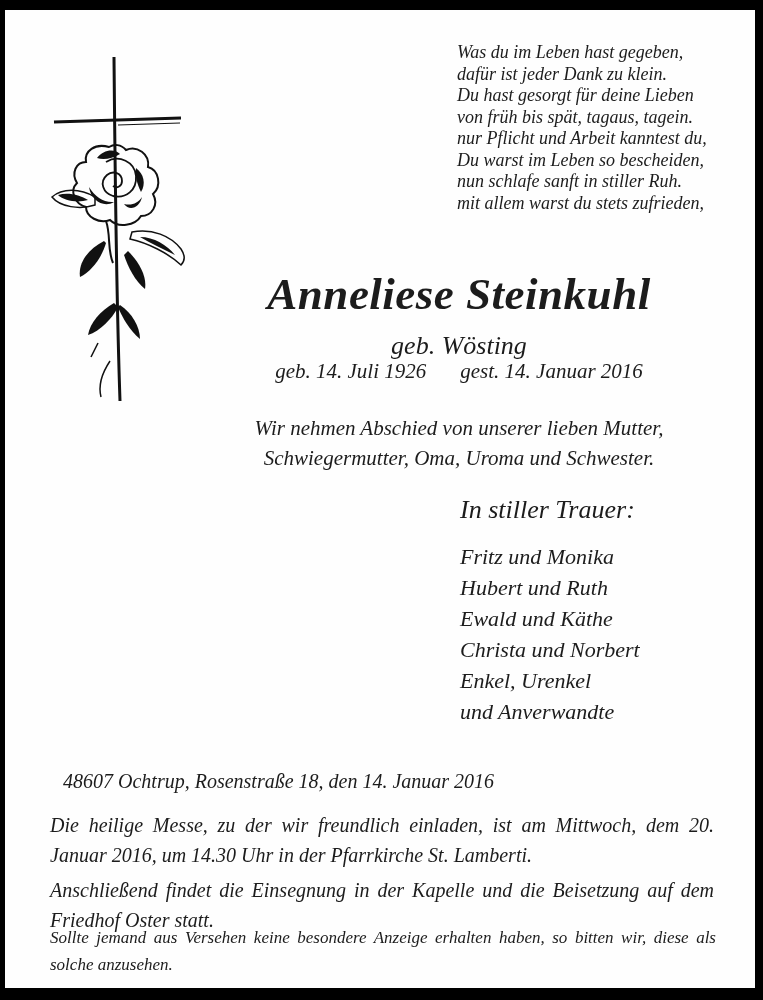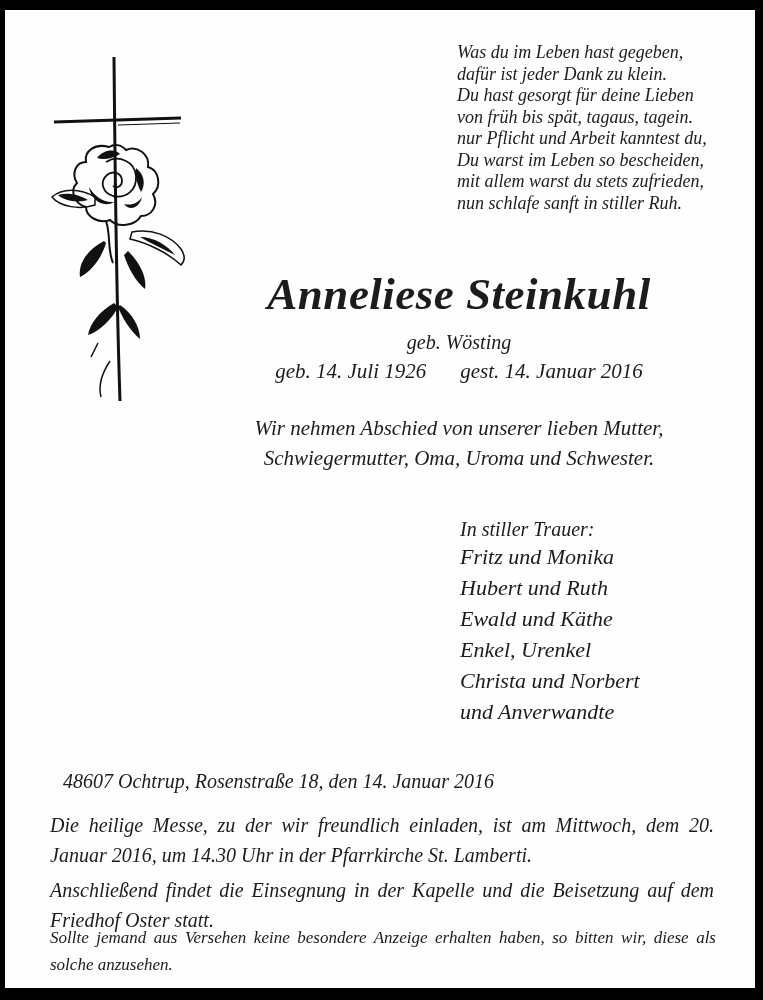--- a/index.html
+++ b/index.html
@@ -15,25 +15,25 @@
     background:#fefefe;
   }
   .blk{position:absolute;color:#1c1c1c;font-style:italic;}
 
   .art{left:40px;top:45px;width:180px;height:360px;}
 
   .poem{left:457px;top:42px;font-size:18px;line-height:21.5px;}
 
   .center-col{left:226px;width:466px;text-align:center;}
   .name{top:268px;font-size:45px;font-weight:bold;letter-spacing:.5px;text-align:center;}
-  .maiden{top:331px;font-size:20px;}
+  .maiden{top:331px;font-size:26px;}
   .dates{top:359px;font-size:21px;display:flex;justify-content:center;gap:34px;}
   .farewell{top:413px;font-size:21px;line-height:30px;}
 
-  .trauer-head{left:460px;top:518px;font-size:20px;}
+  .trauer-head{left:460px;top:495px;font-size:26px;}
   .mourners{left:460px;top:541px;font-size:22px;line-height:31px;}
 
   .address{left:50px;top:770px;font-size:20px;margin-left:13px;}
   .para{left:50px;width:664px;font-size:20px;line-height:30px;text-align:justify;}
   .messe{top:810px;}
   .burial{top:868px;margin-top:7px;}
   .note{left:50px;top:924px;width:666px;font-size:17px;line-height:27px;text-align:justify;}
 
   svg .ln{stroke:#111;fill:none;}
 </style>
@@ -72,43 +72,43 @@
     </svg>
   </div>
 
   <div class="blk poem">
     <div>Was du im Leben hast gegeben,</div>
     <div>dafür ist jeder Dank zu klein.</div>
     <div>Du hast gesorgt für deine Lieben</div>
     <div>von früh bis spät, tagaus, tagein.</div>
     <div>nur Pflicht und Arbeit kanntest du,</div>
     <div>Du warst im Leben so bescheiden,</div>
+    <div>nun schlafe sanft in stiller Ruh.</div>
     <div>mit allem warst du stets zufrieden,</div>
-    <div>nun schlafe sanft in stiller Ruh.</div>
   </div>
 
   <div class="blk center-col name">Anneliese Steinkuhl</div>
   <div class="blk center-col maiden">geb. Wösting</div>
   <div class="blk center-col dates">
     <span>geb. 14. Juli 1926</span>
     <span>gest. 14. Januar 2016</span>
   </div>
 
   <div class="blk center-col farewell">
     <div>Wir nehmen Abschied von unserer lieben Mutter,</div>
     <div>Schwiegermutter, Oma, Uroma und Schwester.</div>
   </div>
 
   <div class="blk trauer-head">In stiller Trauer:</div>
   <div class="blk mourners">
     <div>Fritz und Monika</div>
     <div>Hubert und Ruth</div>
     <div>Ewald und Käthe</div>
+    <div>Christa und Norbert</div>
     <div>Enkel, Urenkel</div>
-    <div>Christa und Norbert</div>
     <div>und Anverwandte</div>
   </div>
 
   <div class="blk address">48607 Ochtrup, Rosenstraße 18, den 14. Januar 2016</div>
   <div class="blk para messe">Die heilige Messe, zu der wir freundlich einladen, ist am Mittwoch, dem 20. Januar 2016, um 14.30 Uhr in der Pfarrkirche St. Lamberti.</div>
   <div class="blk para burial">Anschließend findet die Einsegnung in der Kapelle und die Beisetzung auf dem Friedhof Oster statt.</div>
   <div class="blk note">Sollte jemand aus Versehen keine besondere Anzeige erhalten haben, so bitten wir, diese als solche anzusehen.</div>
 </div>
 
 </body></html>

